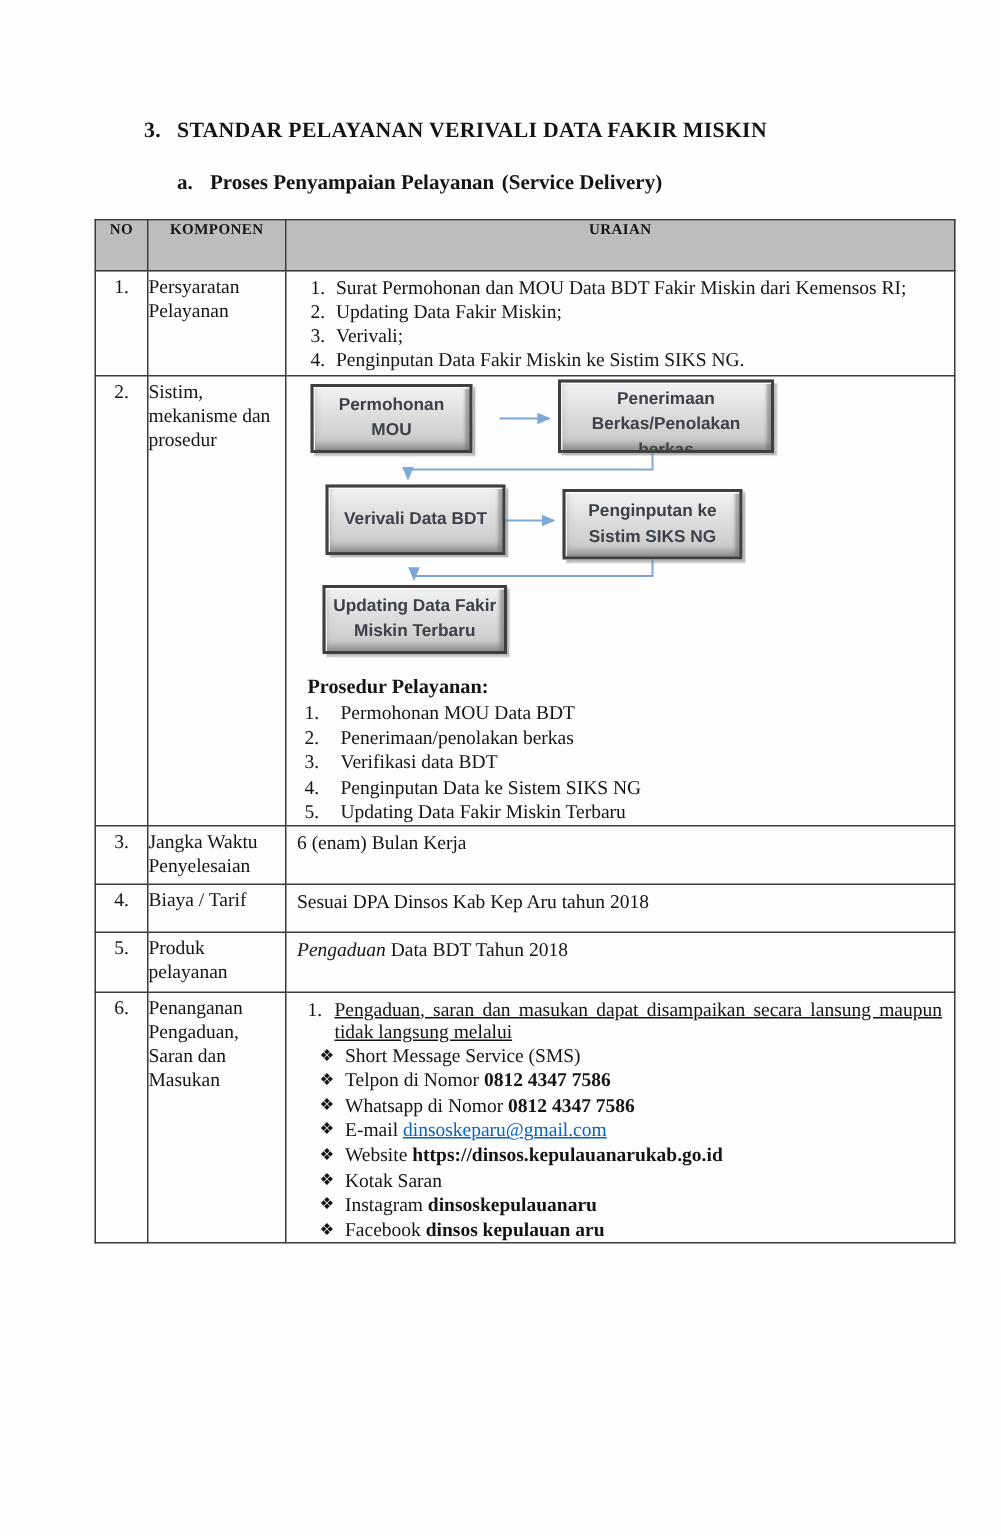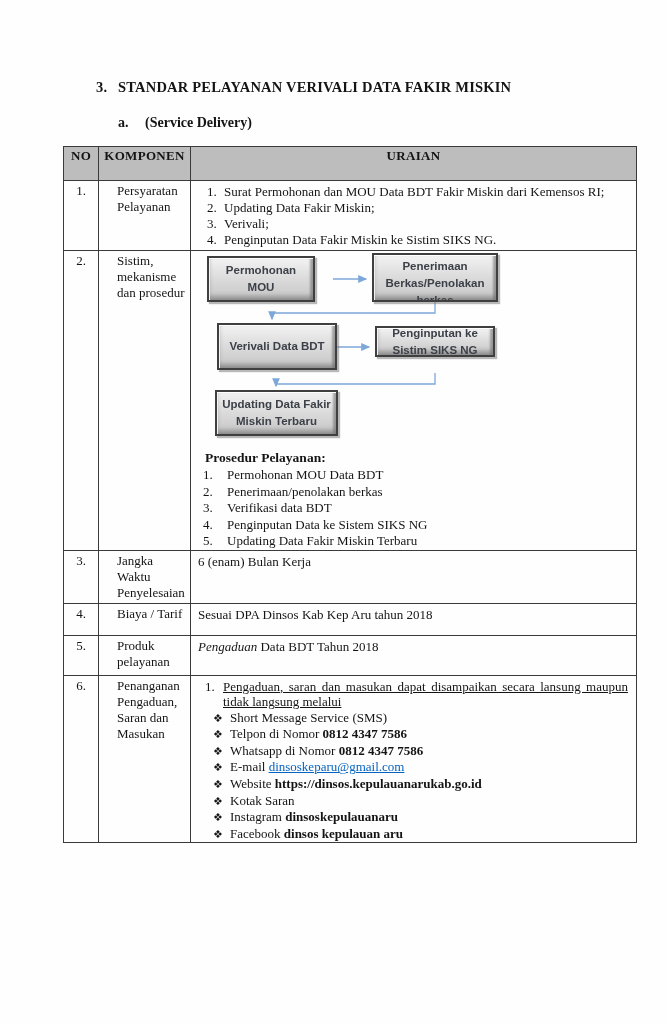--- a/index.html
+++ b/index.html
@@ -15,24 +15,24 @@
   .doc-subtitle .sit { margin-left:5px; }
 
   
   table.std {
     position:absolute; left:63px; top:146px; width:573px;
     border-collapse:collapse; table-layout:fixed; font-size:13px;
   }
   table.std th, table.std td { border:1px solid #3a3a3a; vertical-align:top; }
   thead th {
     background:#bdbdbd; font-weight:bold; text-align:center;
-    height:31px; vertical-align:middle; font-size:13px; letter-spacing:0.3px;margin-left:12px;
+    height:31px; vertical-align:middle; font-size:10px; letter-spacing:0.3px;margin-left:12px;
   }
   td.c-no { text-align:center; padding-top:2px; }
-  td.c-komp { padding:2px 3px 2px 18px; line-height:16px; }
+  td.c-komp { padding:2px 3px 2px 0; line-height:16px; }
   td.c-ur { padding:2px 5px 2px 6px; }
 
   .olist { margin:1px 0 0 10px; }
   .li { display:flex; line-height:16px; }
   .li .num { flex:0 0 17px; }
   .li .txt { flex:1; }
 
   
   td.c-flow { padding:0; }
   .flow { position:relative; height:194px; font-family:"Liberation Sans", sans-serif; }
@@ -75,20 +75,21 @@
 
 <div class="page">
 
   <div class="doc-title">
     <span class="tnum">3.</span>
     <span>STANDAR PELAYANAN VERIVALI DATA FAKIR MISKIN</span>
   </div>
 
   <div class="doc-subtitle">
     <span class="snum">a.</span>
+    <span>Proses Penyampaian Pelayanan</span>
     <span class="sit">(Service Delivery)</span>
   </div>
 
   <table class="std">
     <colgroup>
       <col style="width:35px">
         <col style="width:92px">
         <col style="width:446px">
     </colgroup>
     <thead>
@@ -135,27 +136,27 @@
                 <marker id="ah" markerWidth="8" markerHeight="8" refX="6" refY="3" orient="auto">
                   <path d="M0,0 L7,3 L0,6 Z" fill="#7da7d8"></path>
                 </marker>
               </defs>
               <line x1="142" y1="28" x2="175" y2="28" stroke="#7da7d8" stroke-width="1.3" marker-end="url(#ah)"></line>
               <path d="M244,51 L244,62 L81,62 L81,68" fill="none" stroke="#7da7d8" stroke-width="1.3" marker-end="url(#ah)"></path>
               <line x1="143" y1="96" x2="178" y2="96" stroke="#7da7d8" stroke-width="1.3" marker-end="url(#ah)"></line>
               <path d="M244,122 L244,133 L85,133 L85,135" fill="none" stroke="#7da7d8" stroke-width="1.3" marker-end="url(#ah)"></path>
             </svg>
             <div class="fbox center" style="left:16px; top:5px; width:108px; height:46px;">Permohonan MOU</div>
-            <div class="fbox clip" style="left:181px; top:2px; width:126px; height:49px;">
+            <div class="fbox clip" style="left:181px; top:2px; width:144px; height:49px;">
               <div>Penerimaan</div>
               <div>Berkas/Penolakan</div>
               <div>berkas</div>
             </div>
             <div class="fbox center" style="left:26px; top:72px; width:120px; height:47px;">Verivali Data BDT</div>
-            <div class="fbox center" style="left:184px; top:75px; width:120px; height:31px;">Penginputan ke Sistim SIKS NG</div>
+            <div class="fbox center" style="left:184px; top:75px; width:120px; height:47px;">Penginputan ke Sistim SIKS NG</div>
             <div class="fbox center" style="left:24px; top:139px; width:123px; height:46px;">Updating Data Fakir Miskin Terbaru</div>
           </div>
           <div class="prosedur-h">Prosedur Pelayanan:</div>
           <div class="prosedur">
             <div class="li">
                 <span class="num">1.</span>
                 <span class="txt">Permohonan MOU Data BDT</span>
               </div>
             <div class="li">
                 <span class="num">2.</span>

